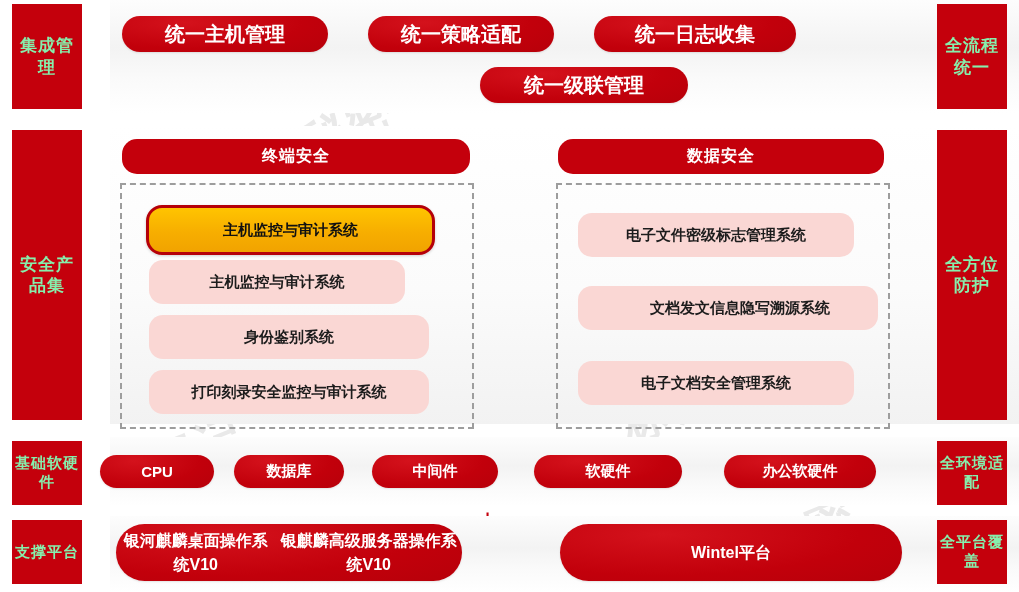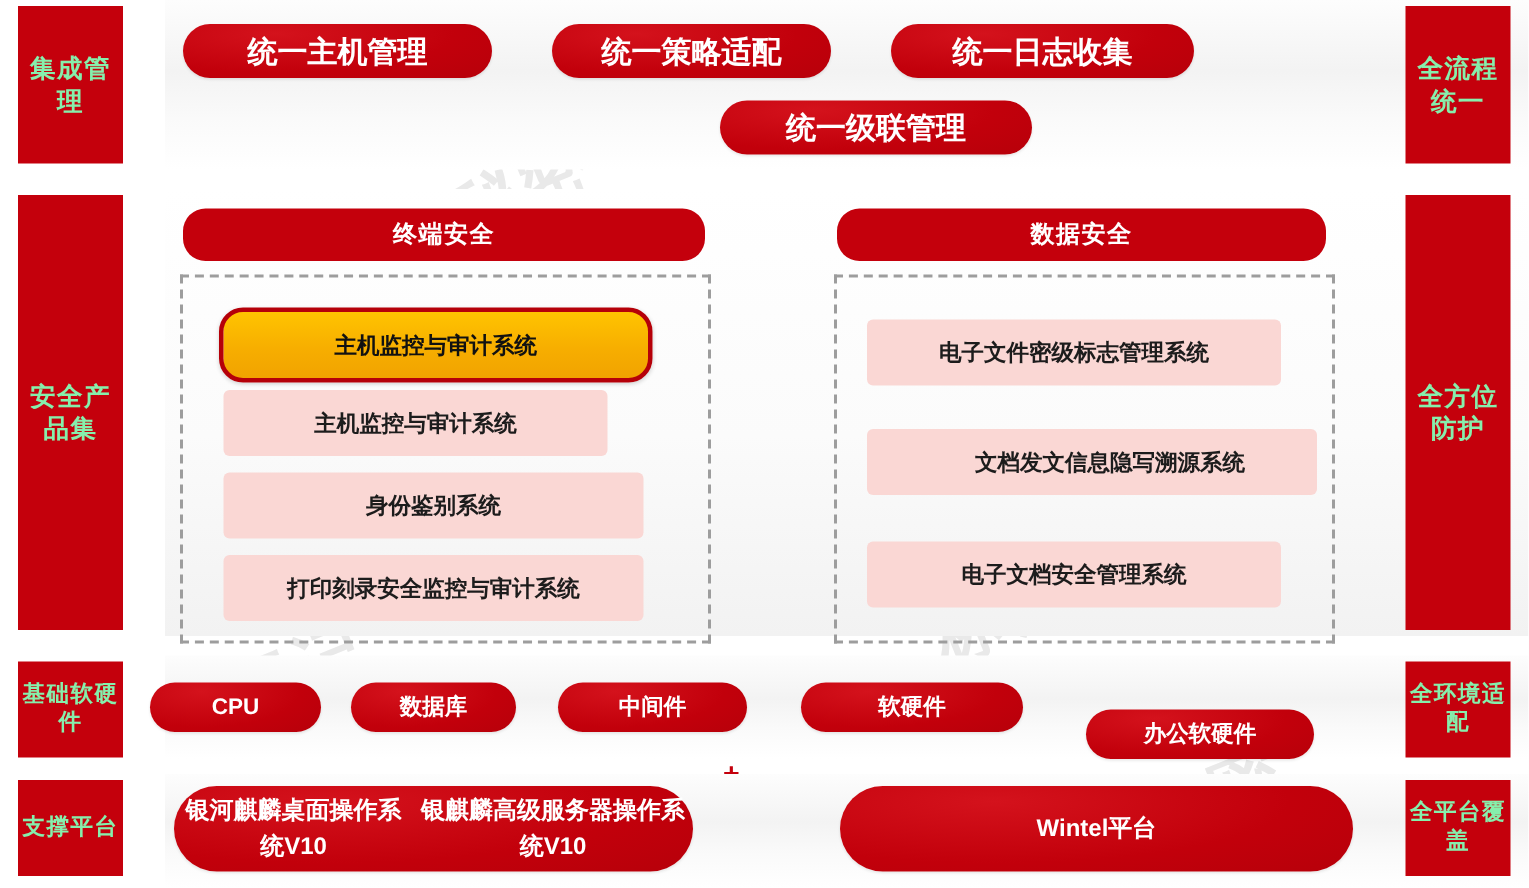--- a/index.html
+++ b/index.html
@@ -54,21 +54,21 @@
   .sechead{position:absolute;background:#c4000c;color:#fff;display:flex;
            align-items:center;justify-content:center;font-weight:700;font-size:16px;
            letter-spacing:1px;height:35px;border-radius:15px;}
 
   
   .dashframe{position:absolute;border:2px dashed #9d9d9d;background:transparent;}
 
   
   .chip{position:absolute;display:flex;align-items:center;justify-content:center;
         text-align:center;font-weight:700;font-size:15px;color:#1c1c1c;
-        background:#fad7d4;border-radius:4px;height:44px;}
+        background:#fad7d4;border-radius:14px;height:44px;}
   .chip.hl{
     background:linear-gradient(180deg,#ffc400 0%,#f7ae00 55%,#f1a300 100%);
     border:3px solid #b50009;border-radius:16px;color:#111;height:44px;
     box-shadow:0 1px 3px rgba(0,0,0,.18);
   }
 
   .plus{position:absolute;color:#c4000c;font-weight:700;font-size:19px;
         line-height:1;left:482px;top:507px;}
 </style>
 </head>
@@ -131,21 +131,21 @@
     <span>基础软硬件</span>
   </div>
   <div class="plate right p-r3">
     <span>全环境适配</span>
   </div>
 
   <div class="pill infra" style="left:100px;top:455px;width:114px;">CPU</div>
   <div class="pill infra" style="left:234px;top:455px;width:110px;">数据库</div>
   <div class="pill infra" style="left:372px;top:455px;width:126px;">中间件</div>
   <div class="pill infra" style="left:534px;top:455px;width:148px;">软硬件</div>
-  <div class="pill infra" style="left:724px;top:455px;width:152px;margin-top:18px;">办公软硬件</div>
+  <div class="pill infra" style="left:724px;top:455px;width:152px;">办公软硬件</div>
 
   <div class="plus">+</div>
 
   <div class="band band4">
     <div class="band-bg"></div>
   </div>
 
   <div class="plate left p-r4">
     <span>支撑平台</span>
   </div>

